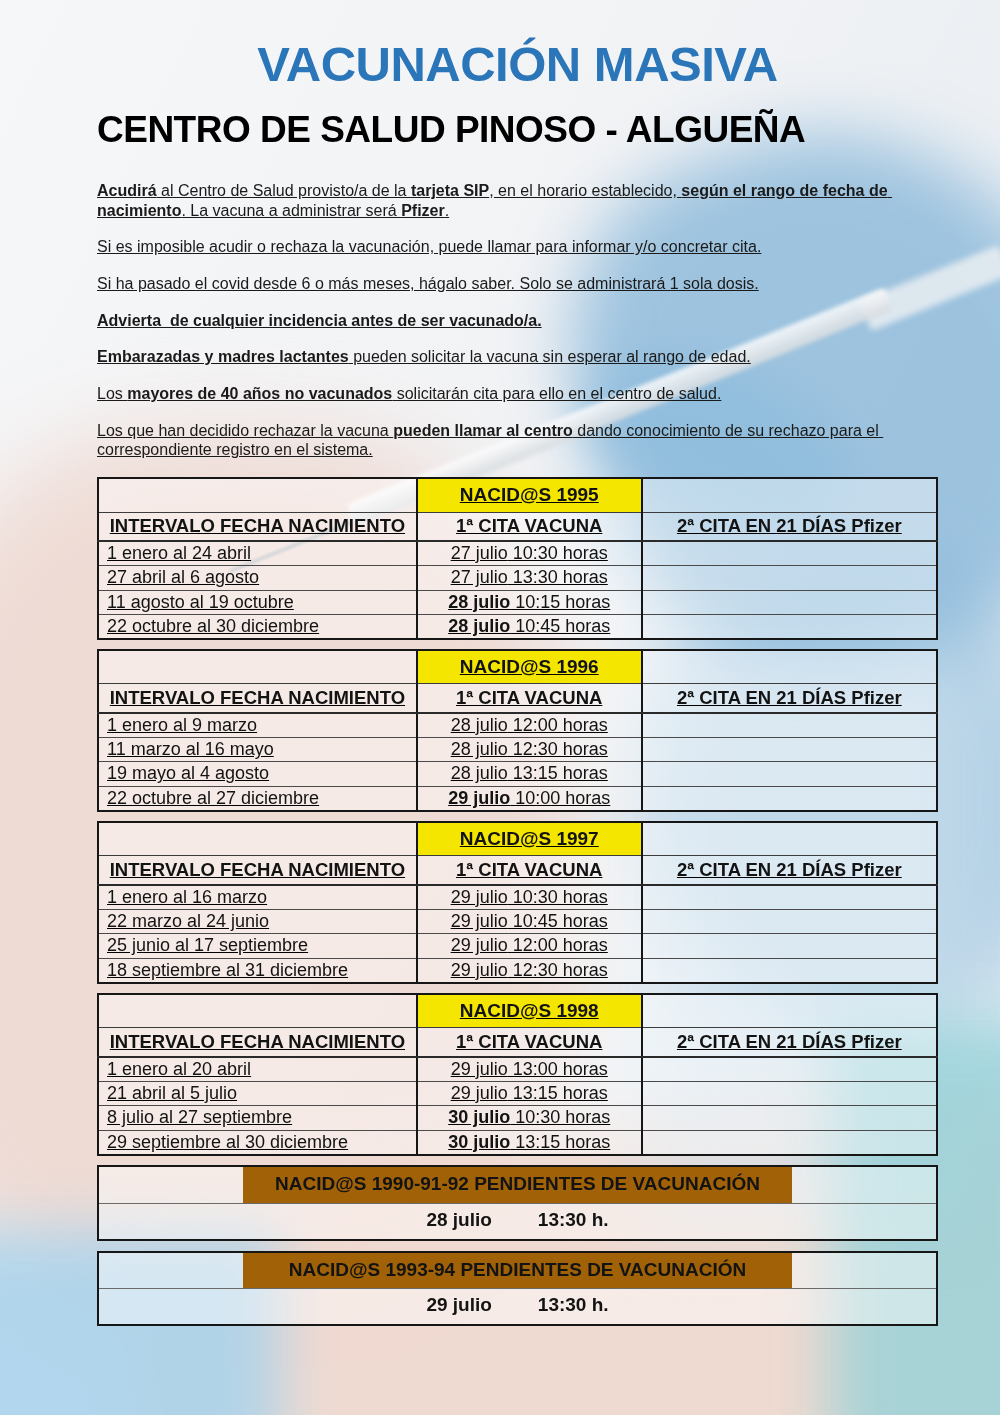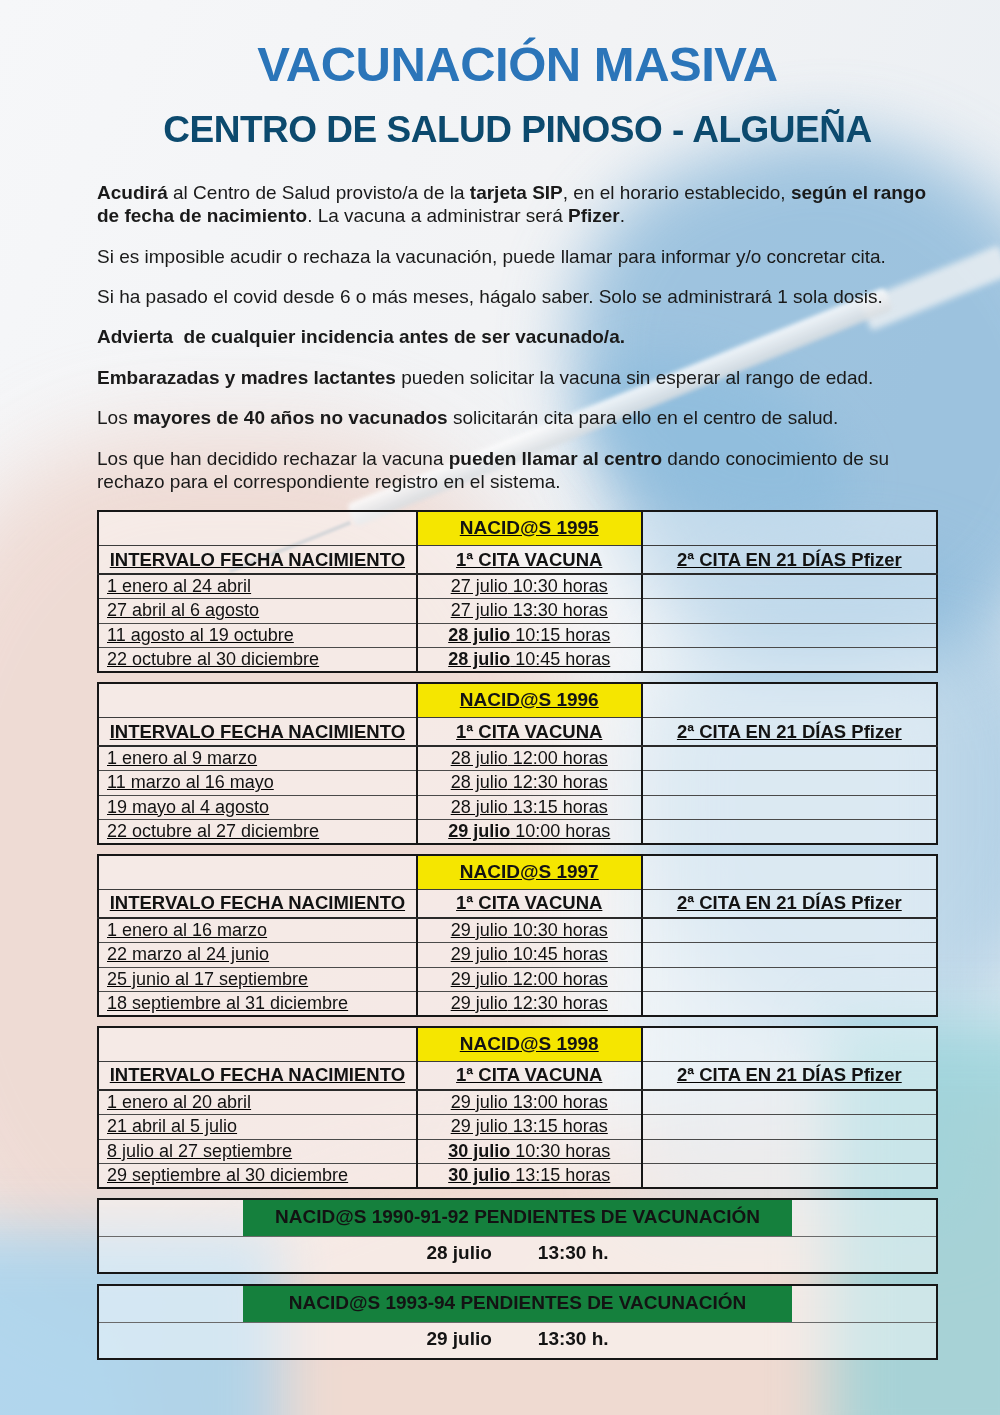--- a/index.html
+++ b/index.html
@@ -41,26 +41,26 @@
   .corner-blue-left { left:-80px; top:1230px; width:360px; height:320px;
     background:#a7d2ec; opacity:.85; filter:blur(28px); }
   .teal-right { right:-70px; top:1020px; width:240px; height:460px;
     background:#8fd0d8; opacity:.75; filter:blur(30px); }
 
   
   .content { position:relative; z-index:2; padding:40px 62px 0 97px; }
 
   .title { color:#2b75b9; text-align:center; font-weight:bold;
     font-size:49px; line-height:1.0; margin:0; letter-spacing:-.5px; }
-  .subtitle { color:#0c4a6e; text-align:center; font-weight:bold;
+  .subtitle { color:#000000; text-align:left; font-weight:bold;
     font-size:37px; line-height:1.0; margin:22px 0 0; letter-spacing:-.5px; }
 
   .paras { margin-top:33px; }
-  .para { font-size:19px; line-height:1.23; color:#1a1a1a;
-    margin:0 0 17px; white-space:pre-wrap; }
+  .para { font-size:16px; line-height:1.23; color:#1a1a1a;
+    margin:0 0 17px; white-space:pre-wrap;text-decoration:underline; }
 
   .tables { margin-top:0;text-decoration:underline; }
   table.vt { width:100%; border-collapse:collapse; table-layout:fixed;
     border:2px solid #161616; background:rgba(255,255,255,.42);
     margin-bottom:9px; }
   .vt td { padding:1px 8px; font-size:18px; color:#131313; line-height:1.18;
     overflow:hidden; }
   .vt td.c2 { border-left:2px solid #161616; border-right:2px solid #161616;
     text-align:center; }
   .vt .band-row td { border-bottom:1px solid #3c3c3c; height:34px; }
@@ -68,21 +68,21 @@
     text-align:center; }
   .vt .head-row td { font-weight:bold; text-align:center; font-size:18.5px;
     border-bottom:2px solid #2a2a2a; height:29px; }
   .vt .data-row td { border-bottom:1px solid #4a4a4a; height:24px; }
   .vt .data-row:last-child td { border-bottom:none; }
 
   .pbox { border:2px solid #161616; background:rgba(255,255,255,.45);
     margin-bottom:10px; }
   .pbox .band-line { border-bottom:1px solid #6a6a6a; text-align:center;
     font-size:0; }
-  .pbox .yellow { display:inline-block; width:65.5%; background:#15803d;
+  .pbox .yellow { display:inline-block; width:65.5%; background:#a16207;
     font-weight:bold; font-size:19px; line-height:1.2; padding:6px 0 7px;
     color:#131313; }
   .pbox .sched { display:flex; justify-content:center; gap:46px;
     font-weight:bold; font-size:19px; color:#131313; padding:5px 0 8px; }
 </style>
 </head>
 <body>
 
 <div class="bg">
   <div class="glove-top-right"></div>

